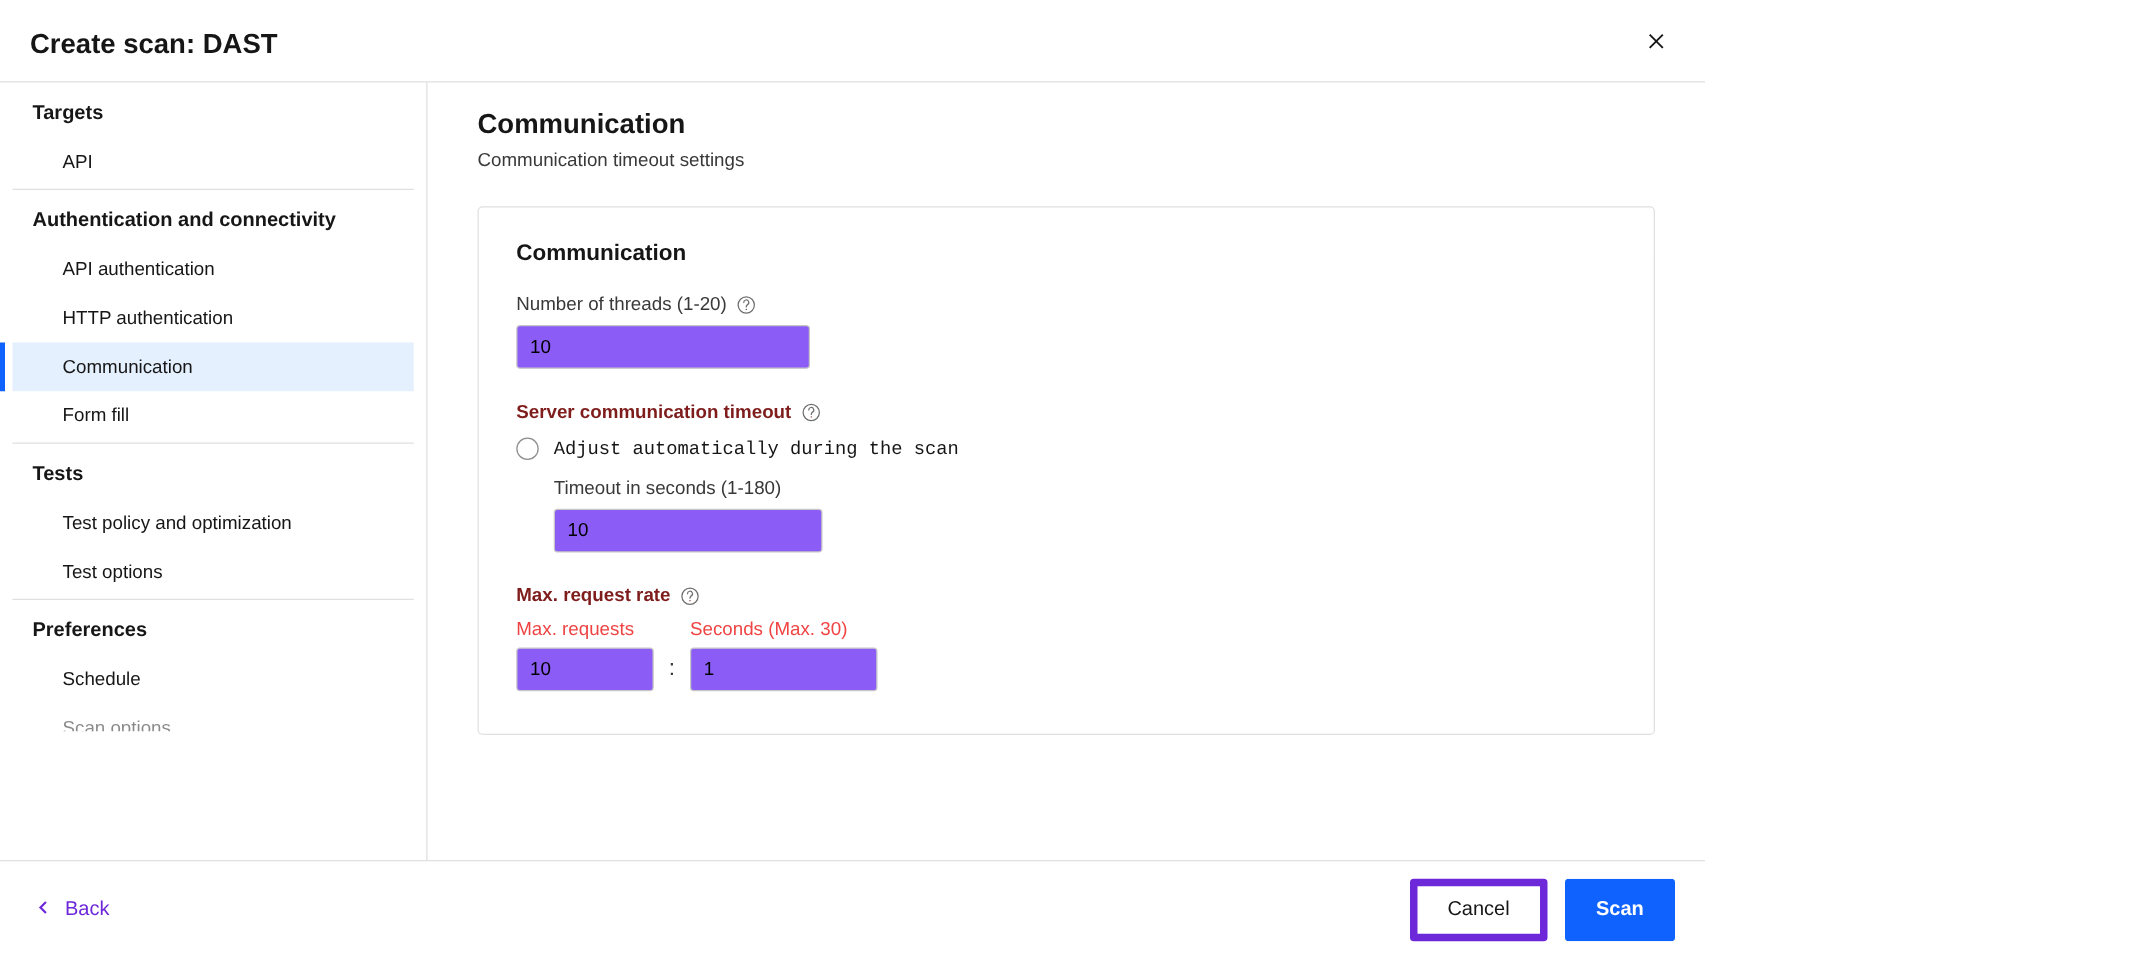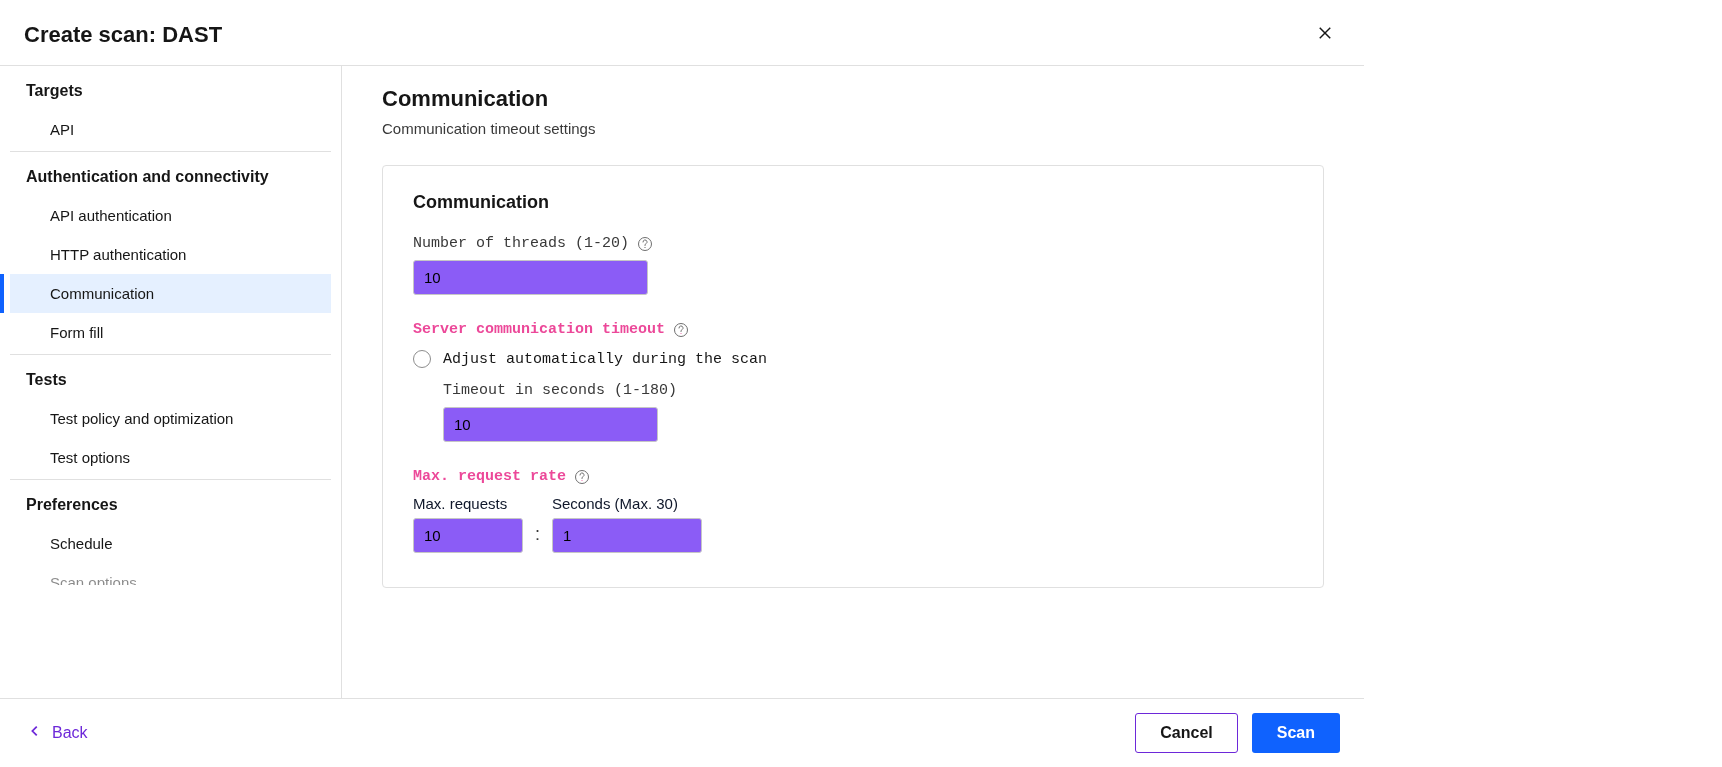--- a/index.html
+++ b/index.html
@@ -21,42 +21,42 @@
   .nav-item.selected { background: #e5f0ff; font-weight: 400; }
   .nav-item.selected::before { content:""; position:absolute; left:-10px; top:0; bottom:0; width:4px; background:#0f62fe; }
   .main { flex:1; overflow-y:auto; padding: 20px 40px 40px 40px; position:relative; }
   .main::-webkit-scrollbar { width: 12px; }
   .main::-webkit-scrollbar-thumb { background: #6f6f6f; }
   .main-title { font-size: 22px; font-weight: 600; margin-bottom: 8px; }
   .main-subtitle { font-size: 15px; color: #393939; margin-bottom: 28px; }
   .card { border: 1px solid #e0e0e0; border-radius: 4px; padding: 26px 30px 34px 30px; max-width: 1120px; }
   .card-title { font-size: 18px; font-weight: 600; margin-bottom: 22px; }
   .field-row { margin-bottom: 26px; }
-  .field-label { font-size: 15px; color: #393939; margin-bottom: 8px; display:flex; align-items:center; gap:8px;font-family:Liberation Mono, monospace; }
-  .field-label.strong { font-weight: 600; color:#ec4899; }
+  .field-label { font-size: 15px; color: #393939; margin-bottom: 8px; display:flex; align-items:center; gap:8px; }
+  .field-label.strong { font-weight: 600; color:#7f1d1d; }
   .help-icon { display:inline-flex; width:16px; height:16px; align-items:center; justify-content:center; }
   .help-icon svg { width:16px; height:16px; stroke:#6f6f6f; }
   .text-input { width: 235px; padding: 8px 10px; font-size: 15px; border: 1px solid #c6c6c6; border-radius: 3px; background:#8b5cf6; }
   .small-input { width: 110px; }
   .med-input { width: 150px; }
   .radio-row { display:flex; align-items:center; gap:12px; margin-bottom: 14px; font-size:15px; }
   .radio-outer { width:18px; height:18px; border-radius:50%; border:1px solid #8d8d8d; display:flex; align-items:center; justify-content:center; cursor:pointer; }
   .radio-outer.selected { border-color:#0f62fe; }
   .radio-inner { width:10px; height:10px; border-radius:50%; background:#0f62fe; }
   .nested { margin-left: 30px; margin-top: 6px; }
   .col-pair { display:flex; align-items:flex-end; gap: 12px; }
   .col { display:flex; flex-direction:column; }
-  .col-label { font-size:15px; color:#0f172a; margin-bottom:6px; }
+  .col-label { font-size:15px; color:#ef4444; margin-bottom:6px; }
   .colon { font-size:18px; color:#393939; padding-bottom:8px; }
   .footer { border-top: 1px solid #e0e0e0; padding: 14px 24px; display:flex; align-items:center; justify-content:space-between; background:#fff; }
   .back-btn { display:flex; align-items:center; gap:10px; font-size:16px; background:none; border:none; cursor:pointer; color:#6d28d9; padding:6px 4px; }
   .back-btn svg { width:14px; height:14px; }
   .footer-right { display:flex; gap:14px; }
   .btn { font-size:16px; padding: 10px 24px; border-radius:3px; cursor:pointer; border:1px solid transparent; }
-  .btn-secondary { background:#fff; border:1px solid #6d28d9; color:#161616;font-weight:bold; }
+  .btn-secondary { background:#fff; border:6px solid #6d28d9; color:#161616; }
   .btn-primary { background:#0f62fe; color:#fff; font-weight:600; }
 </style>
 </head>
 <body>
 
 <div class="app">
 
   <div class="header">
     <div class="header-title">Create scan: DAST</div>
     <button class="close-btn">

